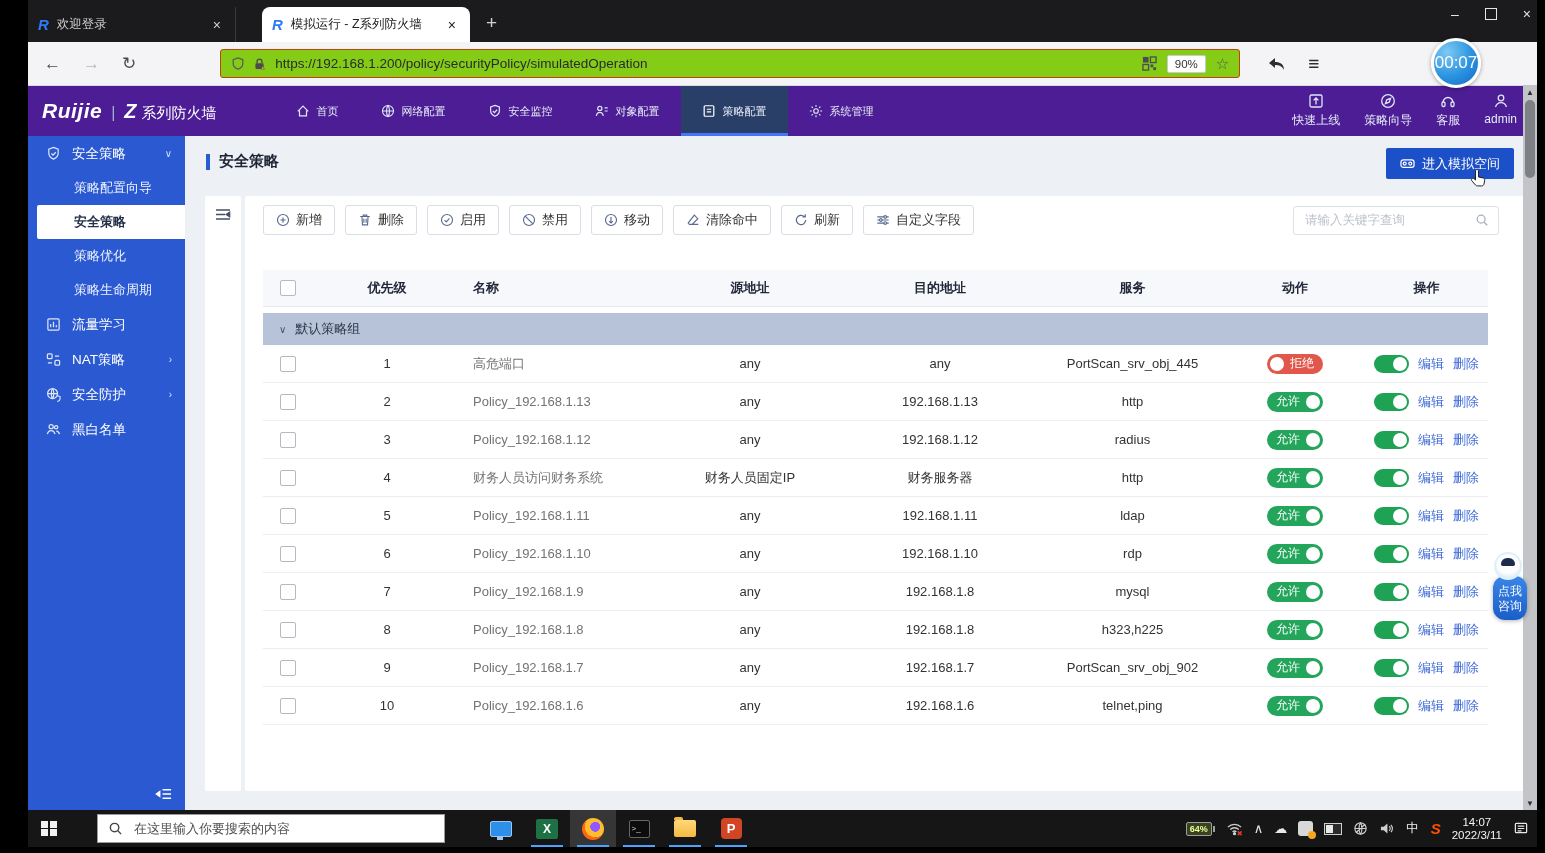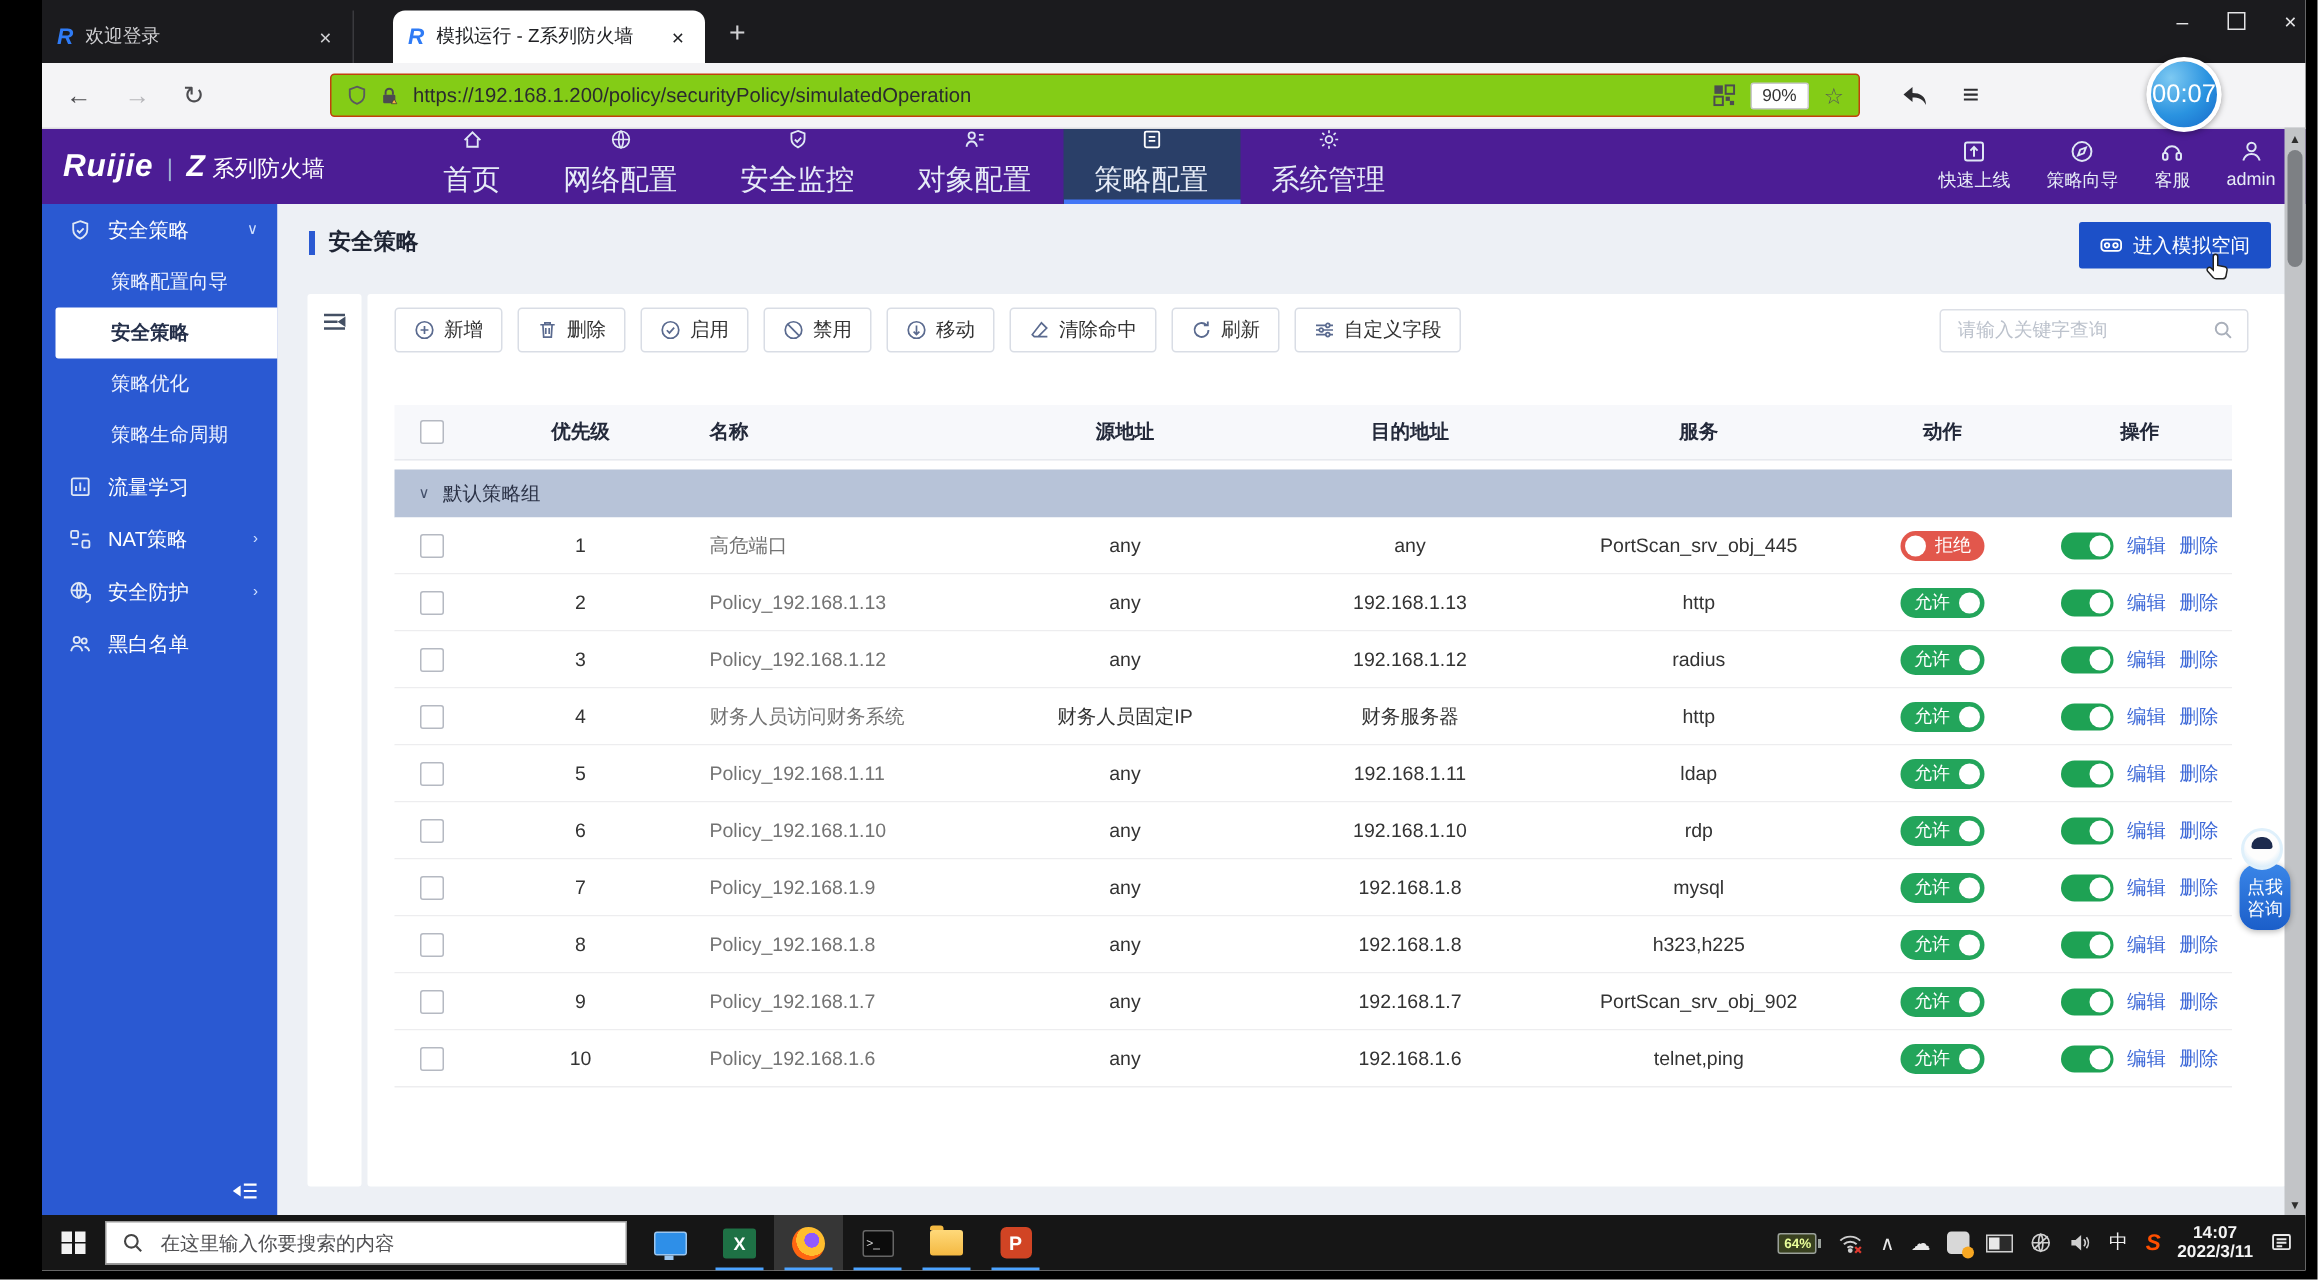--- a/index.html
+++ b/index.html
@@ -40,21 +40,21 @@
   .burger{font-size:19px;color:#2d2d30;margin-left:22px;cursor:pointer;}
 
   
   .appnav{height:50px;background:#4c1d95;display:flex;align-items:center;color:#fff;}
   .brand{display:flex;align-items:baseline;margin-left:14px;flex-shrink:0;}
   .brand .ruijie{font-size:21px;font-weight:bold;font-style:italic;letter-spacing:.5px;}
   .brand .bsep{color:#9fb1d2;margin:0 9px;font-size:16px;}
   .brand .zmark{font-size:20px;font-weight:bold;font-style:italic;margin-right:5px;}
   .brand .prod{font-size:15px;}
   .navitems{display:flex;height:100%;margin-left:58px;}
-  .navitem{display:flex;align-items:center;gap:7px;padding:0 21px;font-size:19px;color:#e6ecf7;cursor:pointer;flex-direction:column;}
+  .navitem{display:flex;align-items:center;gap:7px;padding:0 21px;font-size:11px;color:#e6ecf7;cursor:pointer;}
   .navitem.active{background:#2a3f68;box-shadow:inset 0 -3px 0 #4377f6;}
   .navright{margin-left:auto;display:flex;gap:24px;margin-right:20px;}
   .navr-itm{display:flex;flex-direction:column;align-items:center;gap:3px;font-size:12px;color:#e6ecf7;cursor:pointer;}
 
   
   .appbody{display:flex;height:675px;}
   .sidebar{width:157px;background:#2a59d2;color:#fff;flex-shrink:0;position:relative;}
   .side-row{display:flex;align-items:center;height:35px;padding-left:18px;font-size:13.5px;cursor:pointer;}
   .side-row .slabel{margin-left:11px;}
   .side-chev{margin-left:auto;margin-right:13px;font-size:10px;color:#cfe0ff;}
@@ -108,39 +108,39 @@
   .pagebar .thumb{position:absolute;top:15px;left:2px;width:10px;height:78px;background:#7d8084;border-radius:5px;}
 
   
   .consult{position:absolute;right:14px;top:552px;width:30px;z-index:8;}
   .consult .face{width:28px;height:28px;border-radius:50%;background:radial-gradient(circle at 50% 35%,#fdfdfd 55%,#bfe0f7 100%);border:2px solid #dff0fb;box-sizing:border-box;position:relative;margin:0 auto;}
   .consult .face::after{content:"";position:absolute;left:5px;top:4px;width:14px;height:8px;border-radius:7px 7px 2px 2px;background:#1d2b4e;}
   .consult .pill{margin:-4px auto 0;width:34px;padding:8px 0 6px;background:linear-gradient(180deg,#3a86e8,#1b5ec9);border-radius:12px;
     color:#fff;font-size:12px;line-height:15px;text-align:center;word-break:break-all;cursor:pointer;box-shadow:0 1px 4px rgba(0,0,0,.3);}
 
   
-  .taskbar{position:absolute;left:0;right:0;bottom:0;height:37px;background:#161616;display:flex;align-items:center;color:#fff;}
+  .taskbar{position:absolute;left:0;right:0;bottom:0;height:37px;background:#161616;display:flex;align-items:center;color:#fff;gap:27px;}
   .startbtn{width:42px;height:100%;display:flex;align-items:center;justify-content:center;cursor:pointer;}
   .winlogo{display:grid;grid-template-columns:7px 7px;grid-template-rows:7px 7px;gap:1.5px;}
   .winlogo span{background:#f2f2f2;}
   .tsearch{width:348px;height:29px;background:#fff;border:1px solid #9a9a9a;display:flex;align-items:center;padding:0 10px;gap:9px;box-sizing:border-box;}
   .tsearch input{border:none;outline:none;flex:1;font-size:13px;color:#333;font-family:inherit;background:transparent;}
   .tsearch input::placeholder{color:#4f4f52;}
   .ticons{display:flex;height:100%;margin-left:6px;}
   .ticon{width:46px;height:100%;display:flex;align-items:center;justify-content:center;position:relative;cursor:pointer;}
   .ticon.running::after{content:"";position:absolute;left:7px;right:7px;bottom:0;height:2.5px;background:#4ca3ff;}
   .ticon.focused{background:rgba(255,255,255,.14);}
   .tray{margin-left:auto;display:flex;align-items:center;gap:11px;margin-right:8px;}
   .bat{display:flex;align-items:center;}
   .batbody{border:1px solid #9aa09a;border-radius:2px;padding:1px 3px;font-size:9px;font-weight:bold;color:#eaff9a;background:#39411f;}
   .batnub{width:2px;height:6px;background:#9aa09a;margin-left:1px;}
   .trayglyph{font-size:13px;color:#e8e8e8;}
   .imebox{font-size:12.5px;color:#f0f0f0;border:1px solid transparent;}
   .sogou{font-weight:900;font-size:15px;color:#ff4f00;font-style:italic;}
-  .clock{font-size:11.5px;line-height:13px;text-align:center;color:#f4f4f4;font-weight:bold;}
+  .clock{font-size:11.5px;line-height:13px;text-align:center;color:#f4f4f4;}
   .excel-ic{width:22px;height:20px;background:#1e7145;border-radius:2px;color:#fff;font-weight:bold;font-size:12px;display:flex;align-items:center;justify-content:center;}
   .ppt-ic{width:21px;height:21px;background:#d14424;border-radius:4px;color:#fff;font-weight:bold;font-size:13px;display:flex;align-items:center;justify-content:center;}
   .term-ic{width:21px;height:18px;background:#0c0c0c;border:1px solid #666;border-radius:2px;color:#ddd;font-size:8px;display:flex;align-items:center;padding-left:2px;box-sizing:border-box;}
   .ff-ic{width:22px;height:22px;border-radius:50%;background:radial-gradient(circle at 60% 40%,#9059ff 0 26%,#ffbd2e 27% 55%,#ff6611 56% 80%,#e53a17 81% 100%);}
   .folder-ic{width:22px;height:17px;background:linear-gradient(180deg,#ffd97a,#f4b942);border-radius:2px;position:relative;}
   .folder-ic::before{content:"";position:absolute;top:-3px;left:0;width:9px;height:3px;background:#f4b942;border-radius:2px 2px 0 0;}
   .mon-ic{width:20px;height:14px;background:#2e8fe8;border:1px solid #9cc6ef;border-radius:2px;position:relative;}
   .mon-ic::after{content:"";position:absolute;left:6px;bottom:-4px;width:6px;height:3px;background:#9cc6ef;}
 
   svg.ic{display:block;}

